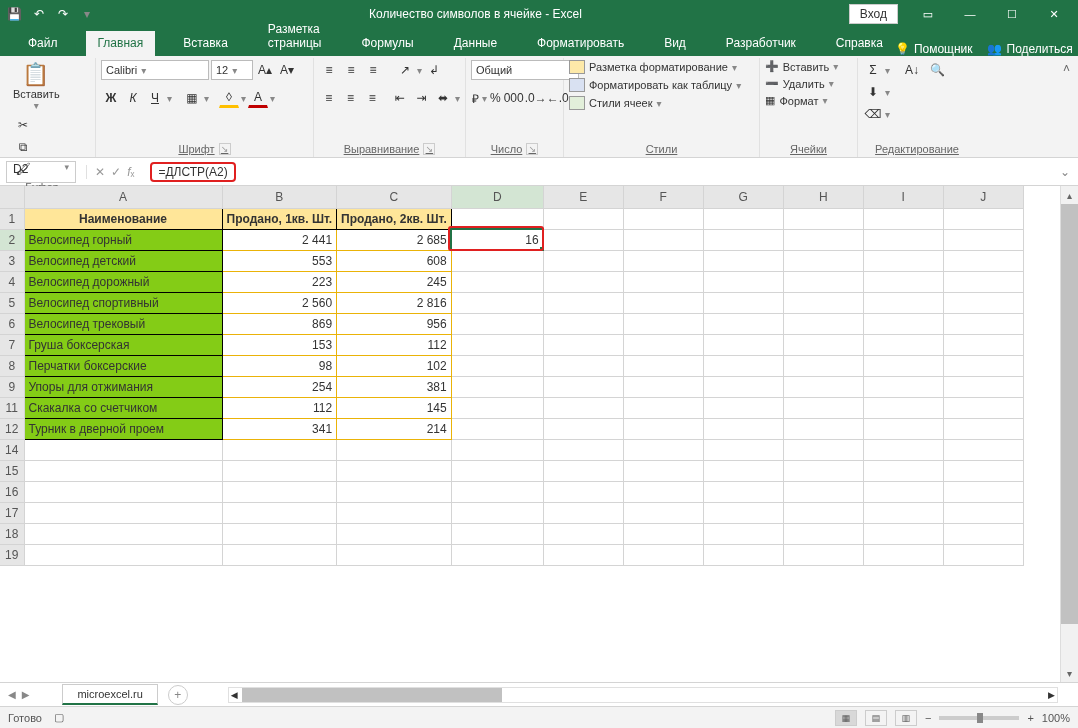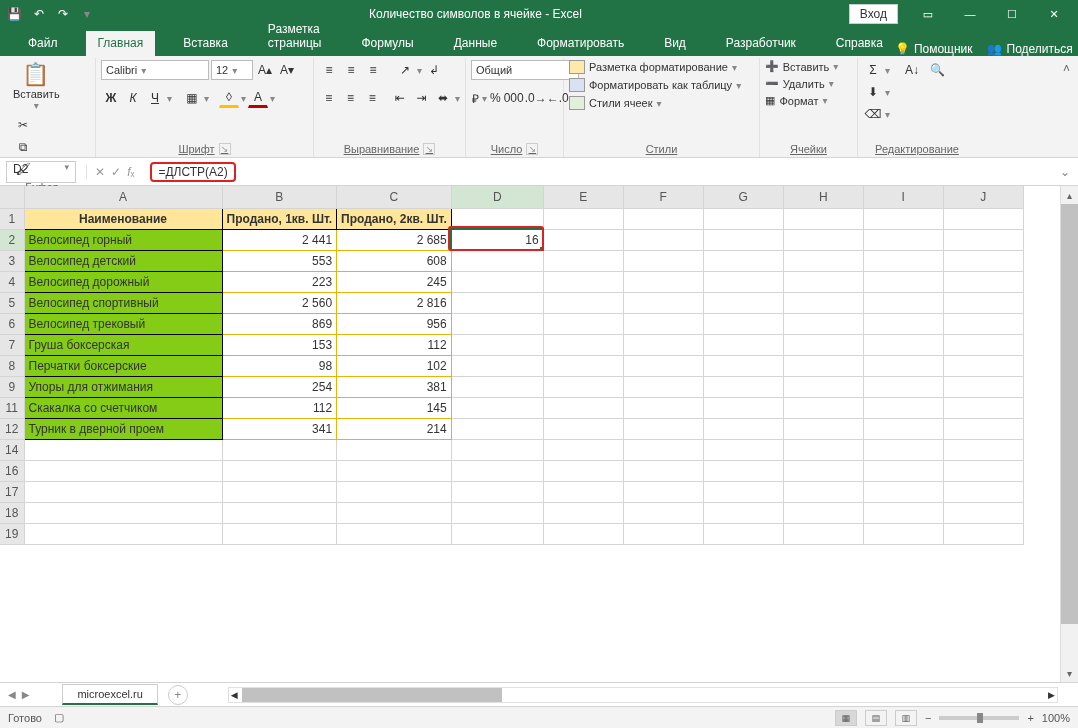--- a/index.html
+++ b/index.html
@@ -485,20 +485,33 @@
             <td></td>
             <td></td>
             <td></td>
             <td></td>
             <td></td>
             <td></td>
             <td></td>
             <td></td>
           </tr>
           <tr>
+            <th class="row-head">15</th>
+            <td></td>
+            <td></td>
+            <td></td>
+            <td></td>
+            <td></td>
+            <td></td>
+            <td></td>
+            <td></td>
+            <td></td>
+            <td></td>
+          </tr>
+          <tr>
             <th class="row-head">16</th>
             <td></td>
             <td></td>
             <td></td>
             <td></td>
             <td></td>
             <td></td>
             <td></td>
             <td></td>
             <td></td>

